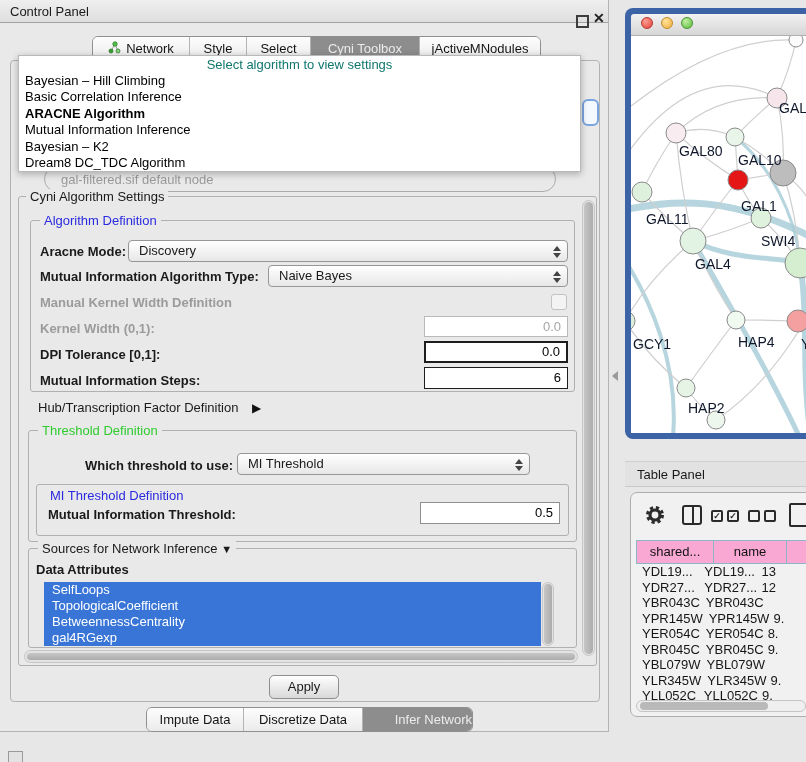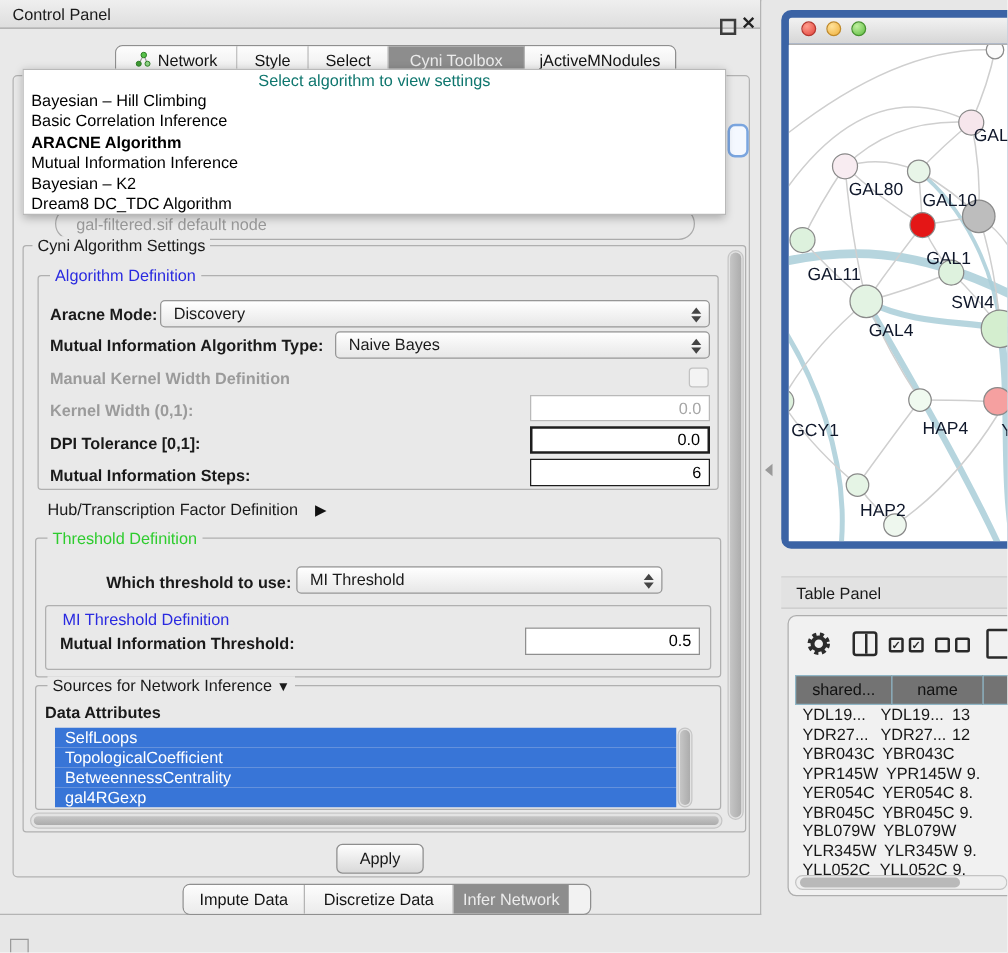--- a/index.html
+++ b/index.html
@@ -98,21 +98,21 @@
   .attr-item{width:497px;height:16px;line-height:16px;background:#3875d7;color:#fff;padding-left:8px;box-sizing:border-box;cursor:pointer;}
   #list-vscroll{left:542px;top:582px;width:12px;height:64px;}
   #list-vscroll .sb-thumb{position:absolute;left:1px;top:1px;width:8px;height:60px;}
 
   #apply-btn{left:269px;top:675px;width:68px;height:22px;border:1px solid #8e8e8e;border-radius:5px;
     background:linear-gradient(#fefefe,#d9d9d9);text-align:center;line-height:21px;cursor:pointer;}
 
   #btabbar{left:146px;top:707px;width:325px;}
   #btabbar .tab:nth-child(1){width:97px;}
   #btabbar .tab:nth-child(2){width:119px;}
-  #btabbar .tab:nth-child(3){width:92px;}
+  #btabbar .tab:nth-child(3){width:109px;justify-content:flex-end;}
 
   #mini-icon{left:8px;top:751px;width:15px;height:14px;border:1px solid #9a9a9a;background:#e2e2e2;box-sizing:border-box;}
   #top-tick{left:8px;top:0;width:2px;height:4px;background:#8a8a8a;}
   #divider-handle{left:612px;top:371px;width:0;height:0;border-top:5px solid transparent;border-bottom:5px solid transparent;border-right:6px solid #9a9a9a;}
 
   
   #net-win{left:625px;top:8px;width:190px;height:431px;background:#3b63a5;border-radius:8px 0 0 8px;}
   #net-titlebar{left:631px;top:14px;width:184px;height:22px;background:linear-gradient(#f2f2f2,#d6d6d6);
     border-bottom:1px solid #b0b0b0;border-radius:3px 0 0 0;box-sizing:border-box;}
   .light{width:12px;height:12px;border-radius:50%;box-sizing:border-box;cursor:pointer;}
@@ -128,21 +128,21 @@
   #tp-panel{left:630px;top:492px;width:200px;height:225px;background:#f1f1f1;border:1px solid #aeaeae;border-radius:7px;box-sizing:border-box;}
   #gear-ic{left:645px;top:505px;width:20px;height:20px;cursor:pointer;}
   #cols-ic{left:682px;top:505px;width:20px;height:20px;border:2px solid #2a2a2a;border-radius:3px;box-sizing:border-box;cursor:pointer;}
   #cols-ic:before{content:"";position:absolute;left:8px;top:0;width:2px;height:16px;background:#2a2a2a;}
   .chk{width:12px;height:12px;border:2px solid #2a2a2a;border-radius:2px;box-sizing:border-box;font-size:9px;line-height:9px;
     text-align:center;color:#2a2a2a;font-weight:bold;cursor:pointer;}
   #chk1{left:711px;top:510px;} #chk2{left:727px;top:510px;}
   #un1{left:748px;top:510px;}  #un2{left:764px;top:510px;}
   #doc-ic{left:789px;top:503px;width:22px;height:24px;border:2px solid #2a2a2a;border-radius:2px;box-sizing:border-box;cursor:pointer;}
 
-  .thcell{top:540px;height:24px;background:#737373;border:1px solid #8fb6c6;box-sizing:border-box;
+  .thcell{top:540px;height:24px;background:#f9a8d4;border:1px solid #8fb6c6;box-sizing:border-box;
     text-align:center;line-height:22px;color:#111;cursor:pointer;}
   #th1{left:636px;width:78px;} #th2{left:713px;width:74px;} #th3{left:786px;width:60px;}
   #tbody{left:636px;top:564px;width:170px;height:138px;overflow:hidden;}
   .trow{display:flex;height:15.5px;line-height:15.5px;color:#161616;cursor:pointer;}
   .tc1{width:77px;padding-left:6px;box-sizing:border-box;}
   .tc2{width:73px;padding-left:6px;box-sizing:border-box;}
   .tc3{width:60px;padding-left:4px;box-sizing:border-box;}
   #tp-hscroll{left:636px;top:700px;width:170px;height:12px;background:#efefef;border:1px solid #c4c4c4;border-radius:6px;box-sizing:border-box;}
   #tp-hscroll .sb-thumb{position:absolute;left:3px;top:1px;width:128px;height:8px;background:#b9b9b9;}
 </style>

